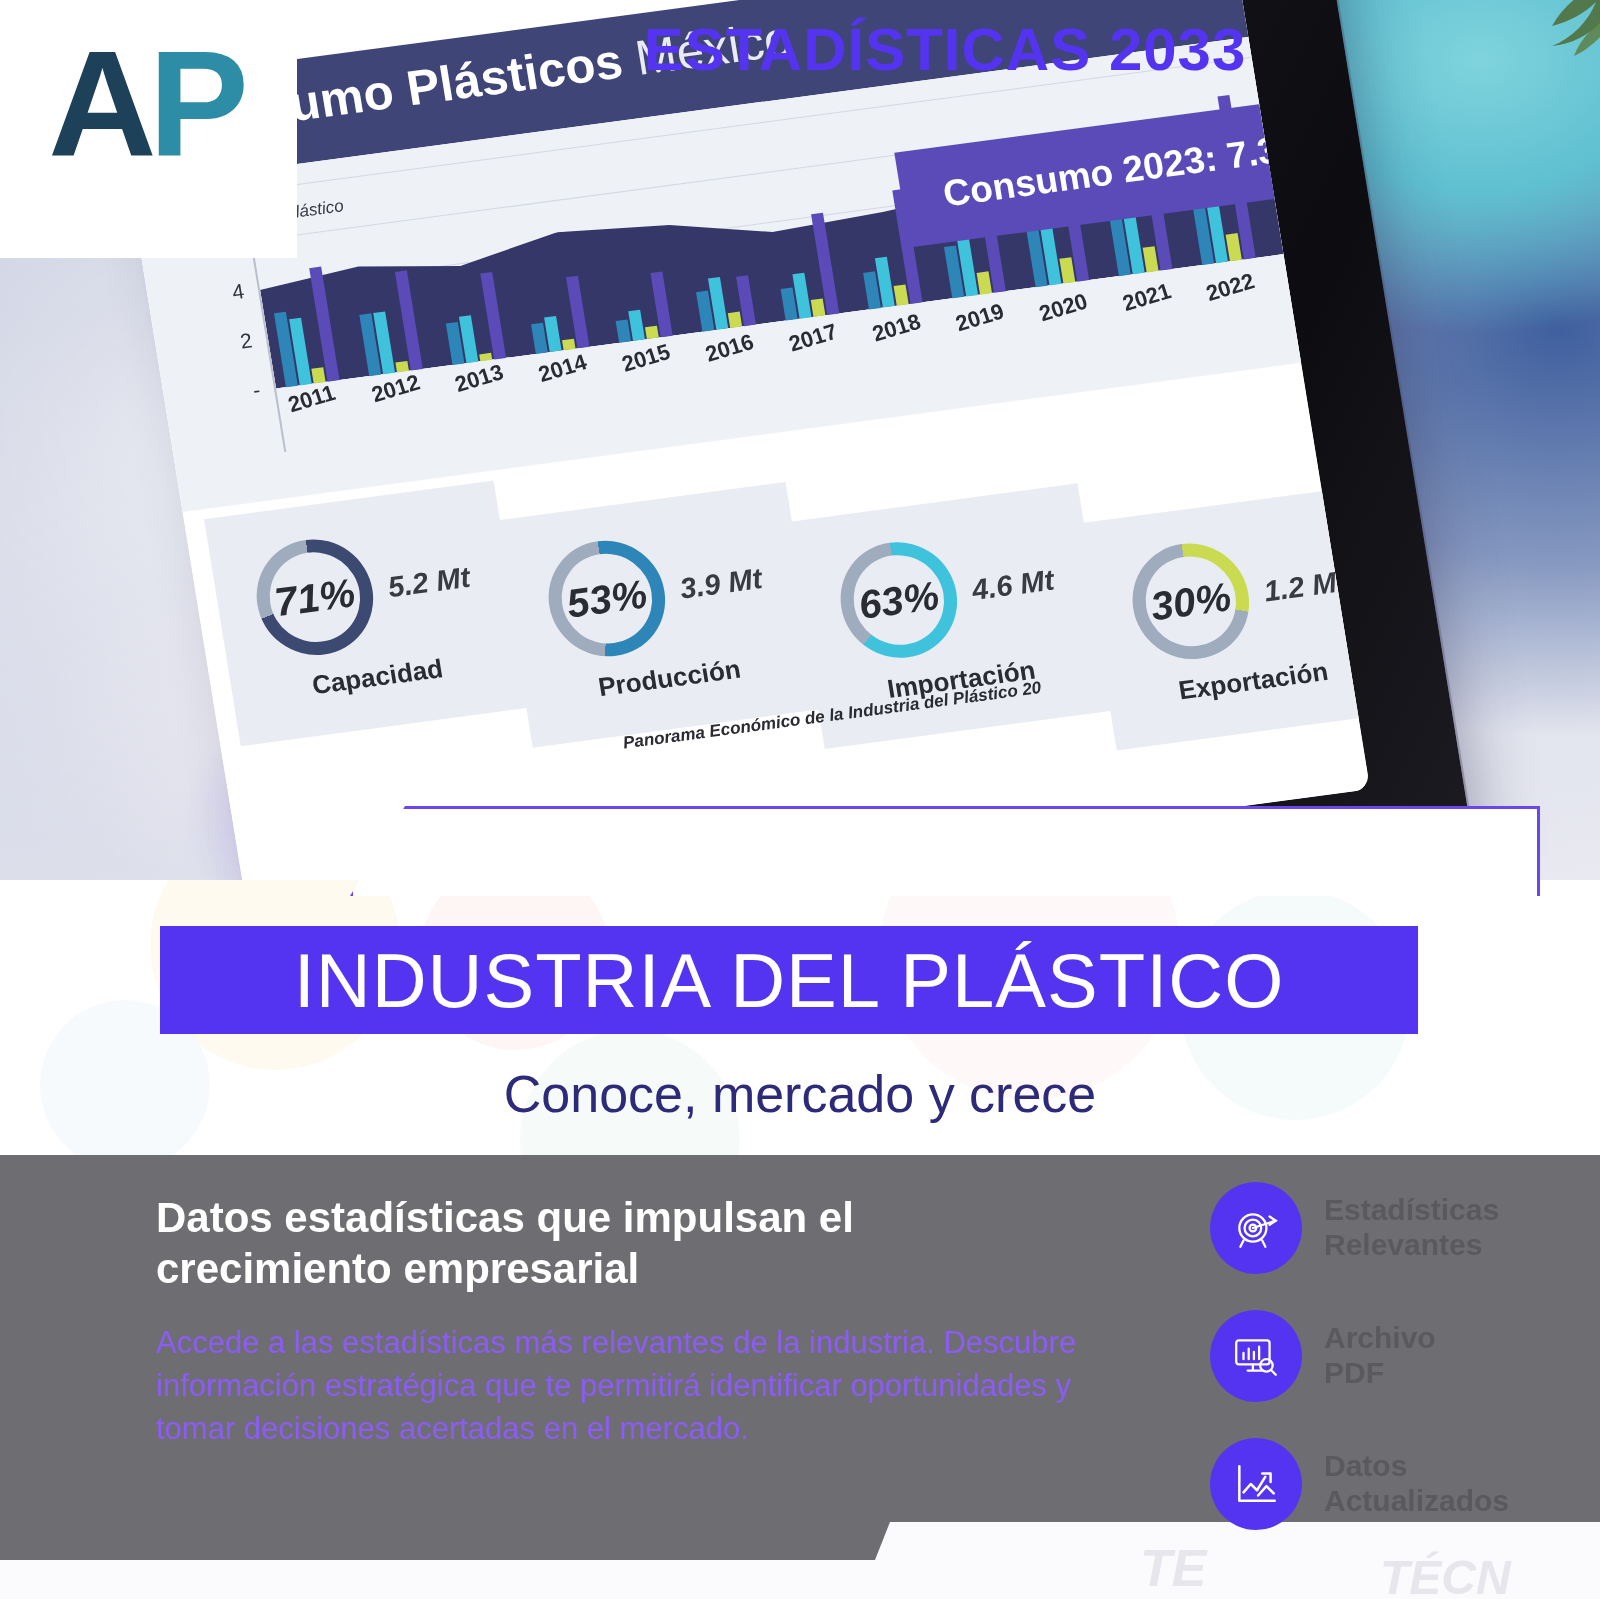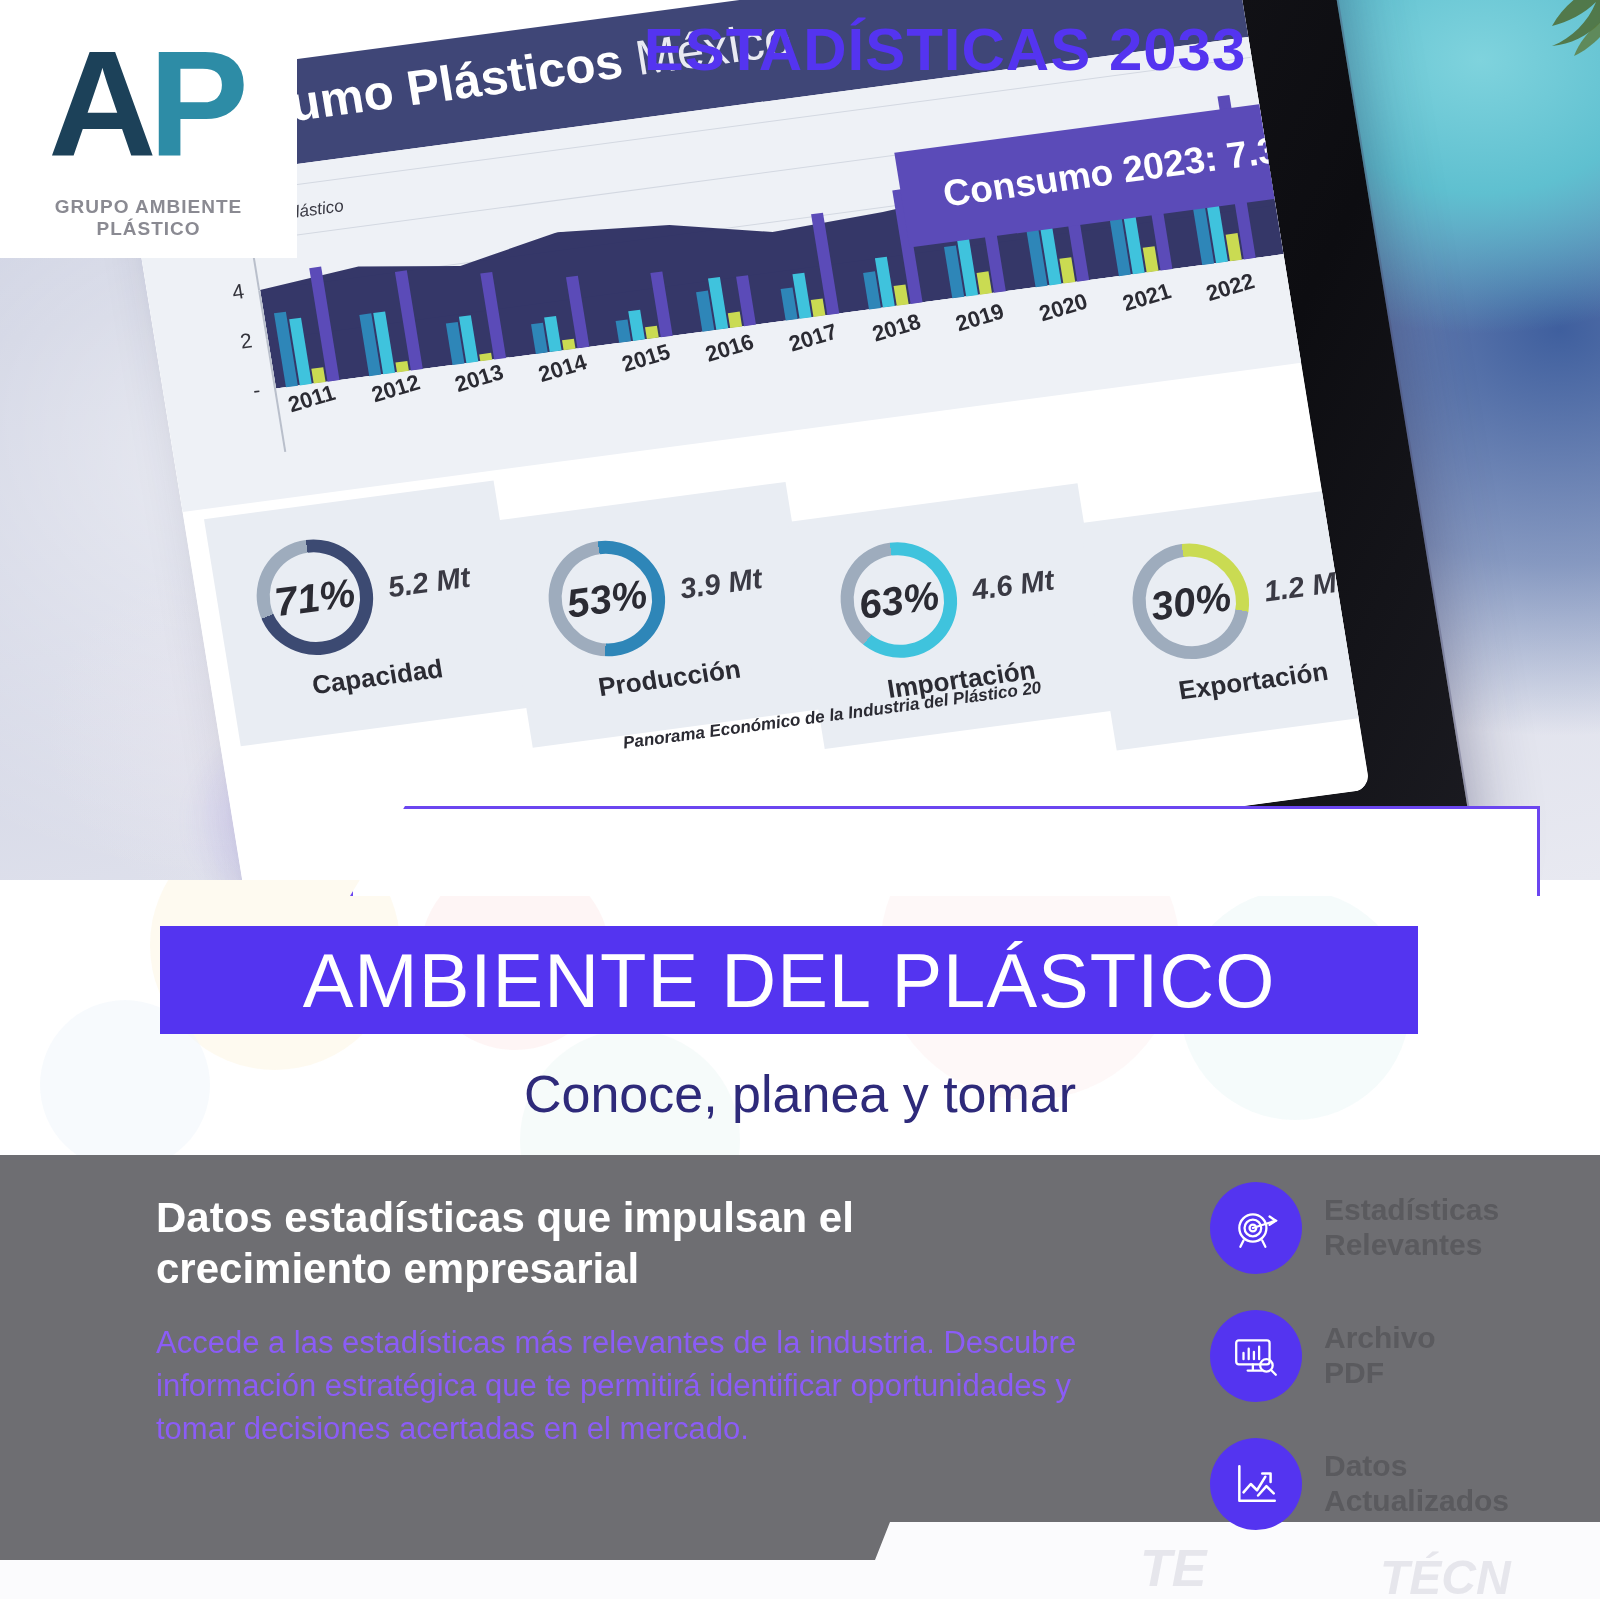--- a/index.html
+++ b/index.html
@@ -423,41 +423,40 @@
       <div class="panorama">Panorama Económico de la Industria del Plástico 20</div>
     </div>
   </div>
 </div>
 
 <div style="position:absolute;left:0;top:0;width:297px;height:258px;background:#fff;z-index:50;">
   <div style="position:absolute;left:0;top:8px;width:297px;height:190px;display:flex;align-items:center;justify-content:center;">
     <span style="font-size:150px;font-weight:700;color:#1c4159;line-height:1;letter-spacing:-8px;">A</span>
     <span style="font-size:150px;font-weight:700;color:#2d8ca6;line-height:1;">P</span>
   </div>
-  <div style="position:absolute;left:0;top:196px;width:297px;text-align:center;font-size:19px;font-weight:700;letter-spacing:1px;color:#8a8a92;">GRUPO AMBIENTE PLÁSTICO</div>
 </div>
 
 <div class="mid">
   <div class="blob" style="left:150px;top:-60px;width:250px;height:250px;background:#fdf6e3;opacity:.55;"></div>
   <div class="blob" style="left:420px;top:-20px;width:190px;height:190px;background:#fdeeee;opacity:.6;"></div>
   <div class="blob" style="left:880px;top:-80px;width:300px;height:300px;background:#fdf3f3;opacity:.55;"></div>
   <div class="blob" style="left:1180px;top:10px;width:230px;height:230px;background:#eef8f8;opacity:.6;"></div>
   <div class="blob" style="left:520px;top:150px;width:220px;height:220px;background:#eef8f5;opacity:.5;"></div>
   <div class="blob" style="left:40px;top:120px;width:170px;height:170px;background:#f2f7fb;opacity:.6;"></div>
 </div>
 
 <div class="banner-wrap">
   <div class="banner-shape"></div>
 </div>
 <div class="banner-text">ESTADÍSTICAS 2033</div>
 
 <div class="hero-block">
-  <span>AMBIENTE DEL PLÁSTICO</span>
+  <span>INDUSTRIA DEL PLÁSTICO</span>
 </div>
-<div class="tagline">Conoce, planea y tomar</div>
+<div class="tagline">Conoce, mercado y crece</div>
 
 <div class="watermark">
   <div class="wm" style="left:240px;top:-12px;font-size:46px;">TE</div>
   <div class="wm" style="left:540px;top:2px;font-size:60px;">ABS/SAN</div>
   <div class="wm" style="left:1140px;top:38px;font-size:52px;">TE</div>
   <div class="wm" style="left:1380px;top:50px;font-size:48px;">TÉCN</div>
 </div>
 
 <div class="footer"></div>
 <div class="footer-h">Datos estadísticas que impulsan el crecimiento empresarial</div>

